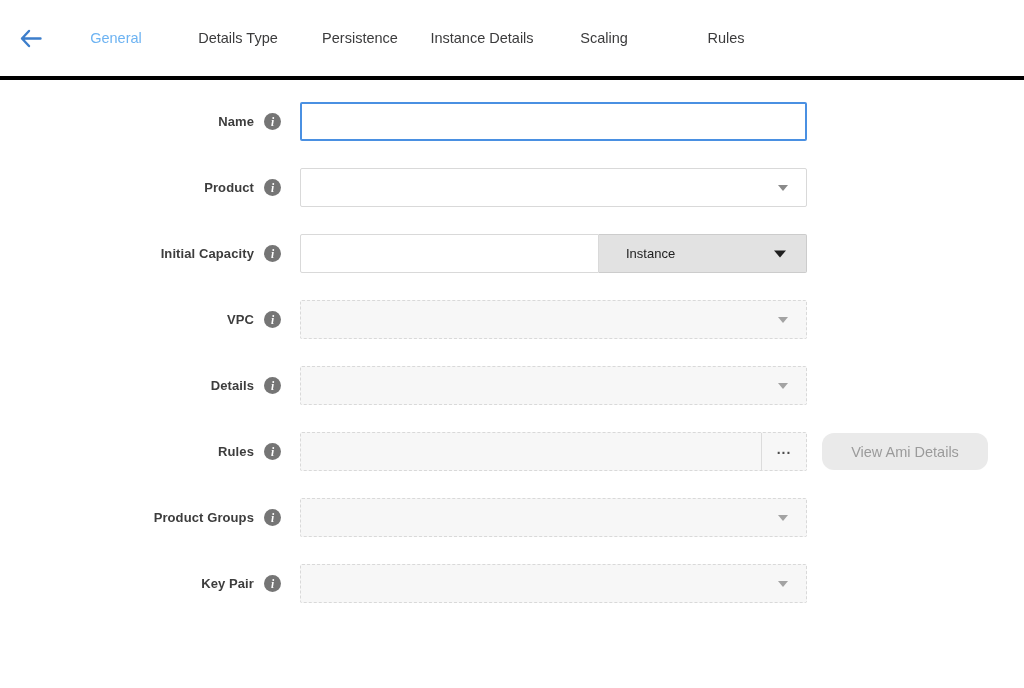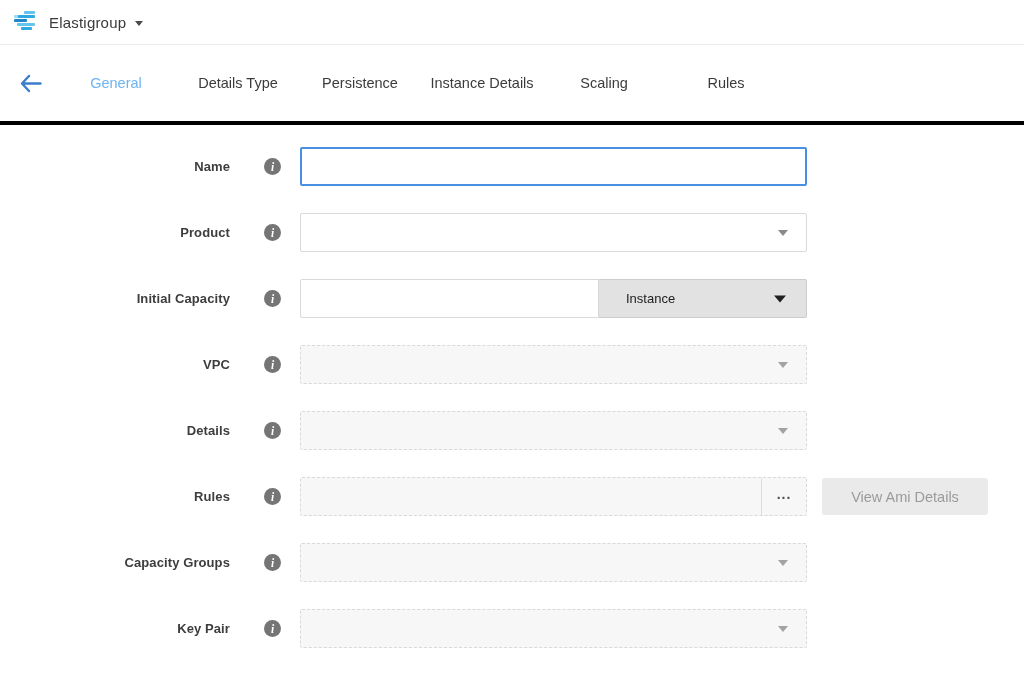--- a/index.html
+++ b/index.html
@@ -41,21 +41,20 @@
     cursor:pointer; white-space:nowrap;
   }
   .tab.active { color:#6db3f2; }
 
   
   .form { margin-top:22px; }
   .row { display:flex; align-items:center; height:39px; margin-bottom:27px; }
   .label-cell {
     width:300px; display:flex; align-items:center; justify-content:flex-end;
     padding-right:19px;
-    gap:24px;
   }
   .flabel { font-size:13px; font-weight:bold; color:#3d3d3d; letter-spacing:.1px; }
   .info {
     width:17px; height:17px; border-radius:50%; background:#757575; color:#fff;
     font-family:"Liberation Serif", serif; font-style:italic; font-weight:bold;
     font-size:11.5px; display:flex; align-items:center; justify-content:center;
     margin-left:10px; flex:0 0 17px; cursor:pointer;
   }
   .field { width:507px; height:39px; position:relative; border-radius:2px; }
   .input-focused { border:2px solid #4a90e2; background:#fff; }
@@ -84,42 +83,29 @@
   .image-main { flex:1; }
   .browse {
     width:45px; border-left:1px solid #dcdcdc; display:flex; align-items:center;
     justify-content:center; color:#4d4d4d; font-size:14px; font-weight:bold;
     letter-spacing:1px; line-height:0; padding-bottom:6px;
   }
 
   
   .side-btn {
     margin-left:15px; width:166px; height:37px; background:#eaeaea; border:none;
-    border-radius:3px; color:#9b9b9b; font-size:14.5px; font-family:"Liberation Sans", sans-serif;
+    border-radius:12px; color:#9b9b9b; font-size:14.5px; font-family:"Liberation Sans", sans-serif;
     display:flex; align-items:center; justify-content:center;
   }
 </style>
 </head>
 <body>
 
 <div class="page">
 
-  <div class="topbar">
-    <div class="app-switcher">
-      <div class="logo">
-        <i class="b1"></i>
-          <i class="b2"></i>
-          <i class="b3"></i>
-          <i class="b4"></i>
-          <i class="b5"></i>
-      </div>
-      <span class="app-name">Elastigroup</span>
-      <span class="hdr-caret"></span>
-    </div>
-  </div>
 
   <div class="tabbar">
     <span class="back-btn">
       <svg width="23" height="19" viewBox="0 0 23 19">
         <path d="M10 2 L3 9.5 L10 17 M3 9.5 H21.5" stroke="#3d7ecb" stroke-width="2.4" fill="none" stroke-linecap="round" stroke-linejoin="round"></path>
       </svg>
     </span>
     <div class="tabs">
       <div class="tab active">General</div>
       <div class="tab">Details Type</div>
@@ -194,21 +180,21 @@
       </div>
       <div class="field image-field">
         <div class="image-main"></div>
         <div class="browse">...</div>
       </div>
       <button class="side-btn">View Ami Details</button>
     </div>
 
     <div class="row">
       <div class="label-cell">
-        <span class="flabel">Capacity Groups</span>
+        <span class="flabel">Product Groups</span>
         <span class="info">i</span>
       </div>
       <div class="field select disabled">
         <span></span>
         <span class="caret dim"></span>
       </div>
     </div>
 
     <div class="row">
       <div class="label-cell">

